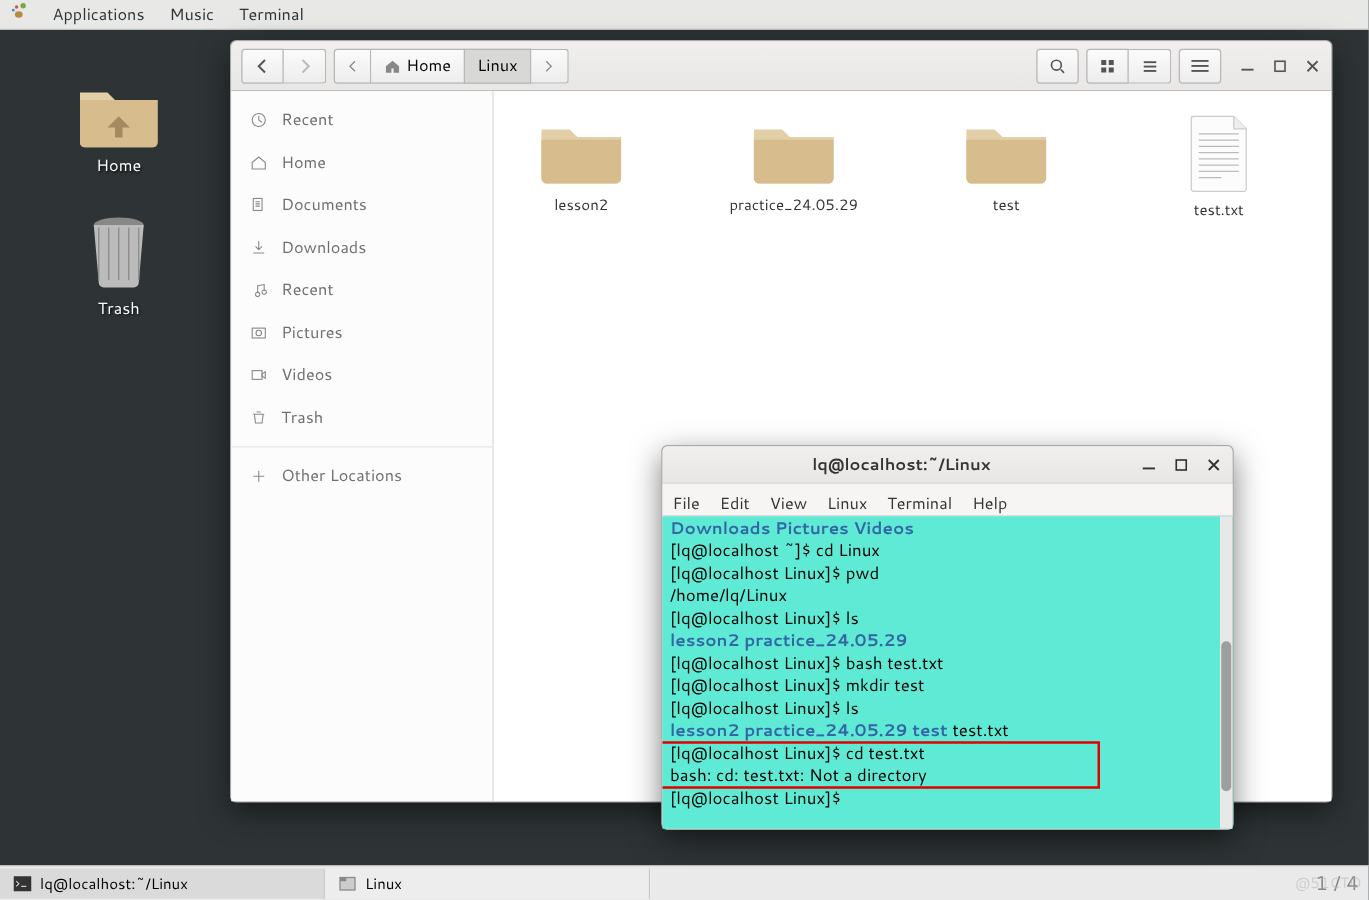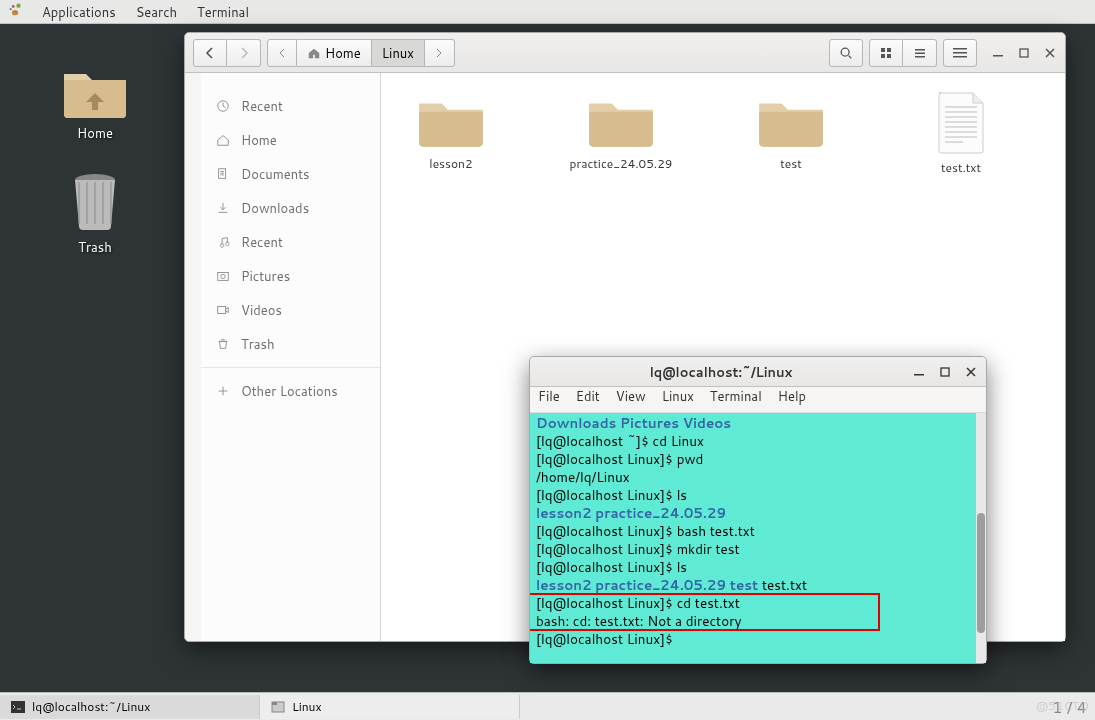--- a/index.html
+++ b/index.html
@@ -28,34 +28,34 @@
 .path-seg { height: 28px; padding: 0 10px; background: linear-gradient(#fbfbfb,#ededed); border: 1px solid #b6b6b6; display: flex; align-items: center; font-size: 13px; gap: 4px; cursor: pointer; }
 .path-seg.first { border-radius: 3px 0 0 3px; }
 .path-seg.active { background: #d8d8d6; }
 .path-seg + .path-seg { border-left: none; }
 .path-seg.arrow { width: 30px; padding: 0; justify-content: center; }
 .spacer { flex: 1; }
 .win-controls { display: flex; gap: 12px; margin-left: 8px; }
 .win-btn { width: 14px; height: 14px; display: flex; align-items: center; justify-content: center; cursor: pointer; color: #555; }
 
 .files-body { display: flex; height: calc(100% - 40px); }
-.sidebar { width: 180px; background: #fcfcfc; border-right: 1px solid #d6d6d6; padding-top: 16px; margin-left: 16px; }
+.sidebar { width: 210px; background: #fcfcfc; border-right: 1px solid #d6d6d6; padding-top: 6px; }
 .sidebar-item { display: flex; align-items: center; height: 34px; padding-left: 14px; gap: 10px; font-size: 13px; color: #6e6e6e; cursor: pointer; }
 .sidebar-item .si-icon { width: 16px; height: 16px; color: #888; display:flex; align-items:center; justify-content:center; }
 .sidebar-sep { height: 1px; background: #e6e6e6; margin: 6px 0; }
 
 .content { flex: 1; background: #fff; padding: 18px 20px; overflow: auto; }
 .file-grid { display: flex; flex-wrap: wrap; gap: 0 70px; }
 .file-item { width: 100px; display: flex; flex-direction: column; align-items: center; cursor: pointer; }
 .file-item .flabel { font-size: 12px; color: #333; margin-top: 4px; text-align: center; }
 
 .terminal-window { top: 356px; left: 529px; width: 458px; height: 308px; }
 .term-titlebar { height: 30px; background: linear-gradient(#f0efee,#e8e7e6); border-bottom: 1px solid #c0c0c0; display: flex; align-items: center; padding: 0 8px; border-radius: 5px 5px 0 0; }
 .term-title { flex: 1; text-align: center; font-size: 13px; font-weight: 600; color: #333; }
-.term-menubar { height: 26px; background: #f6f5f4; border-bottom: 1px solid #dcdcdc; display: flex; align-items: flex-start; padding: 0 8px; gap: 16px; font-size: 13px; color: #333; }
+.term-menubar { height: 26px; background: #f6f5f4; border-bottom: 1px solid #dcdcdc; display: flex; align-items: flex-end; padding: 0 8px; gap: 16px; font-size: 13px; color: #333; }
 .term-menubar span { cursor: pointer; }
 .term-body { background: #5eead4; font-family: "DejaVu Sans Mono", monospace; font-size: 13.5px; line-height: 18px; padding: 1px 4px 1px 6px; height: calc(100% - 56px); overflow: hidden; position: relative; color: #000; }
 .term-body .blue { color: #3465a4; font-weight: bold; }
 .term-scrollbar { position: absolute; right: 0; top: 0; bottom: 0; width: 10px; background: #e8e8e8; }
 .term-thumb { position: absolute; right: 1px; width: 8px; background: #9e9e9e; border-radius: 4px; }
 .red-box { position: absolute; border: 2px solid #e30000; pointer-events: none; }
 
 .taskbar { position: absolute; bottom: 0; left: 0; right: 0; height: 28px; background: #eaeaea; border-top: 1px solid #bbb; display: flex; align-items: center; }
 .task { height: 24px; display: flex; align-items: center; gap: 6px; padding: 0 10px; font-size: 12px; border-right: 1px solid #ccc; background: #ededed; cursor: pointer; }
 .task.active { background: #dadada; }
@@ -71,21 +71,21 @@
 
 <div class="topbar">
   <div class="left">
     <span><svg class="gnome-icon" viewBox="0 0 16 16">
           <circle cx="12" cy="3" r="2.5" fill="#7a4"></circle>
           <circle cx="6" cy="4" r="1.6" fill="#c55"></circle>
           <circle cx="3" cy="7" r="1.3" fill="#58c"></circle>
           <ellipse cx="8" cy="11" rx="3.5" ry="3" fill="#b84"></ellipse>
         </svg></span>
     <span>Applications</span>
-    <span>Search</span>
+    <span>Music</span>
     <span>Terminal</span>
   </div>
   <div class="right">
     <span>Tue 02:25</span>
     <span>
         <svg width="14" height="14" viewBox="0 0 16 16">
           <path d="M2 6h3l4-3v10l-4-3H2z" fill="#333"></path>
           <path d="M11 5a4 4 0 010 6M13 3a7 7 0 010 10" stroke="#333" fill="none"></path>
         </svg>
       </span>

